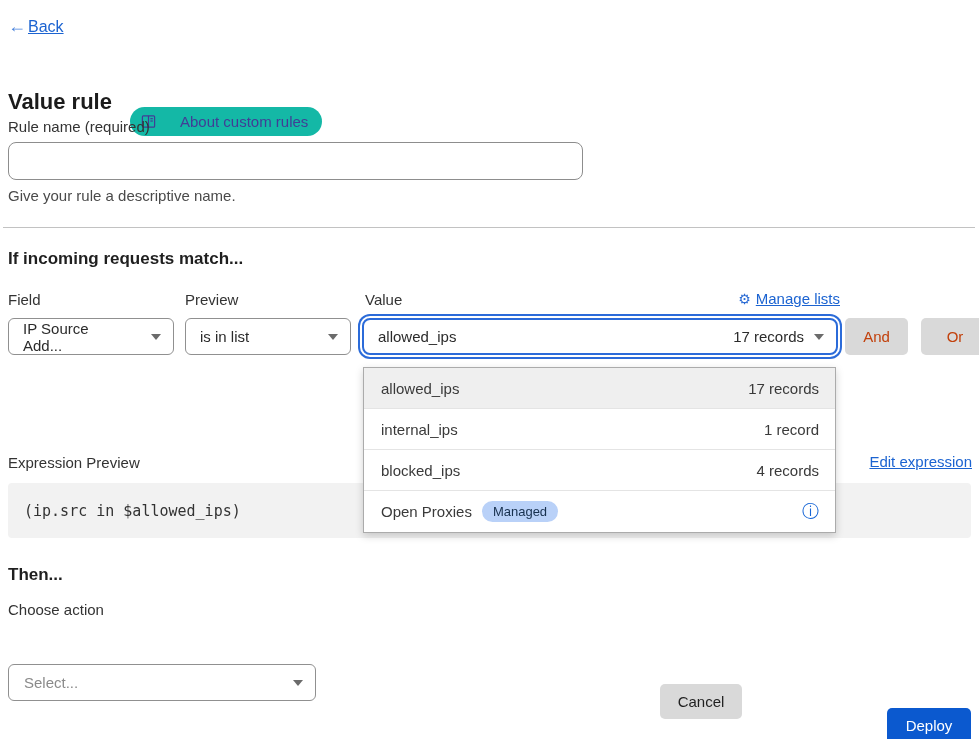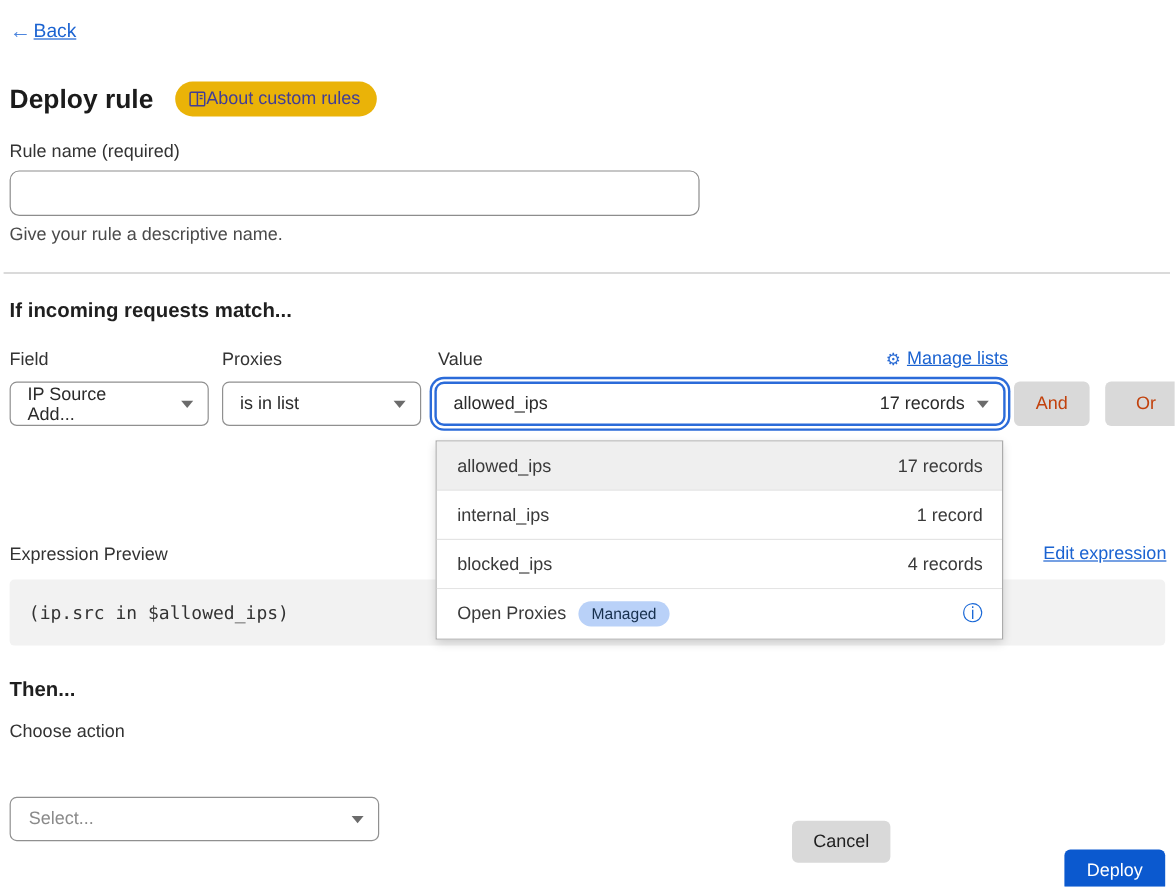--- a/index.html
+++ b/index.html
@@ -8,21 +8,21 @@
   .page { position:relative; width:979px; height:739px; background:#fff; overflow:hidden; }
 
   
   .back { position:absolute; left:8px; top:16px; font-size:16px; color:#2166d1; display:flex; align-items:center; gap:2px; cursor:pointer; text-decoration:none; }
   .back .arrow { font-size:18px; color:#4d86de; text-decoration:none; }
   .back .back-text { text-decoration:underline; color:#1b63d1; }
 
   
   .title-row { position:absolute; left:8px; top:68px; display:flex; align-items:center; gap:18px; }
   .page-title { font-size:22px; font-weight:700; color:#1b1b1b; }
-  .about-badge { display:flex; align-items:center; gap:0; background:#eab308; color:#413d96; font-size:15px; padding:6px 14px 6px 11px; border-radius:15px; cursor:pointer; }
+  .about-badge { display:flex; align-items:center; gap:24px; background:#14b8a6; color:#413d96; font-size:15px; padding:6px 14px 6px 11px; border-radius:15px; cursor:pointer;margin-top:39px; }
   .about-badge svg { display:block; }
 
   
   .field-label { position:absolute; font-size:15px; color:#333; }
   .rule-name-input { position:absolute; left:8px; top:142px; width:575px; height:38px; border:1px solid #8d8d8d; border-radius:8px; background:#fff; font-size:15px; padding:0 12px; font-family:"Liberation Sans", sans-serif; }
   .helper { position:absolute; left:8px; top:187px; font-size:15px; color:#4a4a4a; }
 
   .divider { position:absolute; left:3px; top:227px; width:972px; height:1px; background:#c2c2c2; }
 
   .section-heading { position:absolute; font-size:17px; font-weight:700; color:#1f1f1f; }
@@ -69,21 +69,21 @@
 <body>
 
 <div class="page">
 
   <a class="back" href="#">
     <span class="arrow">←</span>
       <span class="back-text">Back</span>
   </a>
 
   <div class="title-row">
-    <div class="page-title">Deploy rule</div>
+    <div class="page-title">Value rule</div>
     <div class="about-badge">
       <span>
         <svg width="15" height="15" viewBox="0 0 16 16" fill="none" stroke="#413d96" stroke-width="1.3">
           <rect x="1.5" y="2" width="13" height="12" rx="1"></rect>
           <line x1="8" y1="2" x2="8" y2="14"></line>
           <line x1="10" y1="5" x2="12.6" y2="5"></line>
           <line x1="10" y1="7.5" x2="12.6" y2="7.5"></line>
         </svg>
       </span>
       <span>About custom rules</span>
@@ -92,21 +92,21 @@
 
   <div class="field-label" style="left:8px; top:118px;text-align:right;">Rule name (required)</div>
   <input class="rule-name-input" type="text" value="" style="">
   <div class="helper">Give your rule a descriptive name.</div>
 
   <div class="divider"></div>
 
   <div class="section-heading" style="left:8px; top:249px;">If incoming requests match...</div>
 
   <div class="field-label" style="left:8px; top:291px;">Field</div>
-  <div class="field-label" style="left:185px; top:291px;">Proxies</div>
+  <div class="field-label" style="left:185px; top:291px;">Preview</div>
   <div class="field-label" style="left:365px; top:291px;">Value</div>
 
   <div class="manage-lists">
     <span class="gear">⚙</span>
     <span class="link-text">Manage lists</span>
   </div>
 
   <div class="select" style="left:8px; top:318px; width:166px;gap:28px;">
     <span>IP Source Add...</span>
     <span class="caret"></span>

